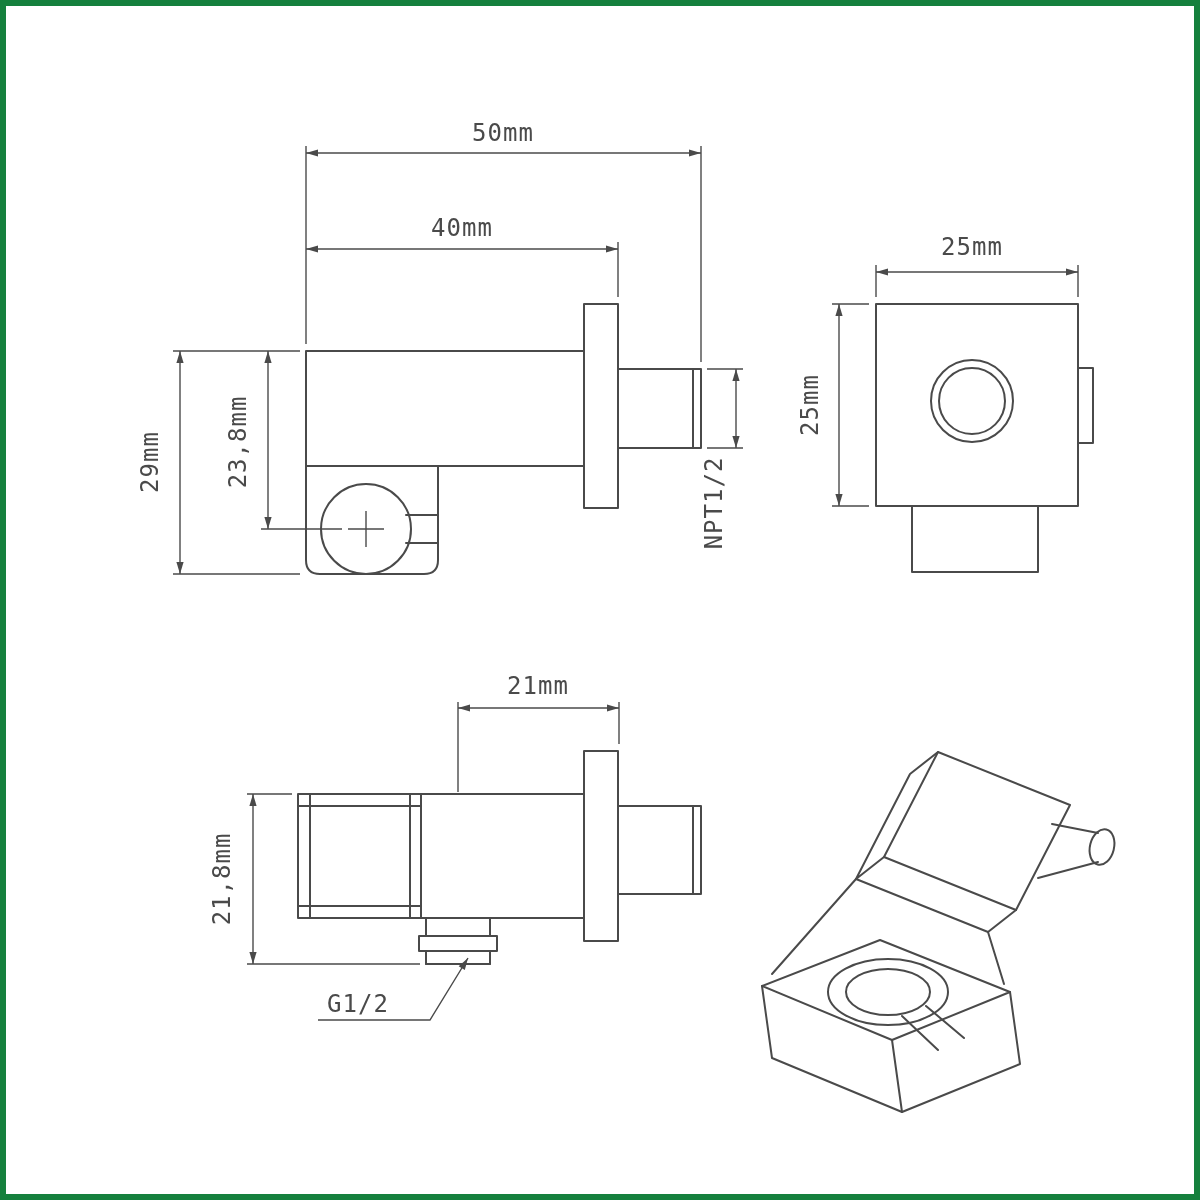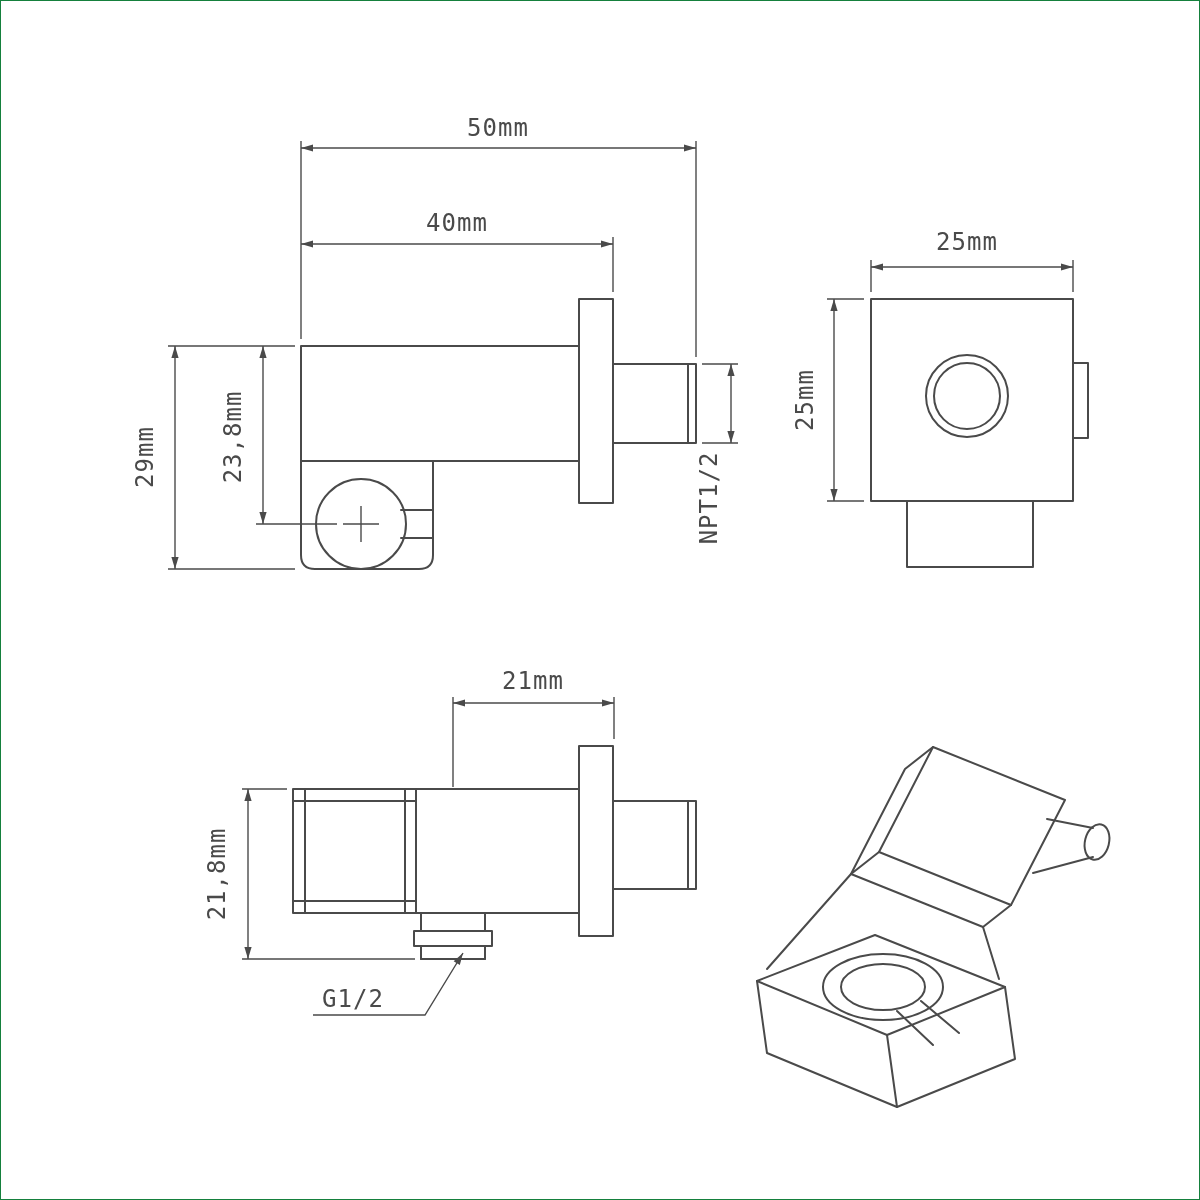--- a/index.html
+++ b/index.html
@@ -1,21 +1,21 @@
 <!DOCTYPE html>
 <html style="--ln: #4a4a4a; --bg: #ffffff;"><head>
 <meta charset="utf-8">
 <style>
   :root { --ln: #4a4a4a; --bg: #ffffff; }
   html, body { margin: 0; padding: 0; background: #fff; }
   .canvas {
     position: relative;
     width: 1200px; height: 1200px;
     background: var(--bg);
-    border: 1px solid #15803d;
+    border: 6px solid #15803d;
     box-sizing: border-box;
     font-family: "DejaVu Sans Mono", monospace;
   }
   svg { display: block; }
   .obj   { stroke: var(--ln); stroke-width: 2;   fill: none; stroke-linejoin: round; stroke-linecap: round; }
   .dim   { stroke: var(--ln); stroke-width: 1.4; fill: none; }
   .lbl   { font-family: "DejaVu Sans Mono", monospace; font-size: 24px; fill: var(--ln); letter-spacing: 1px; }
 </style>
 </head>
 <body>

